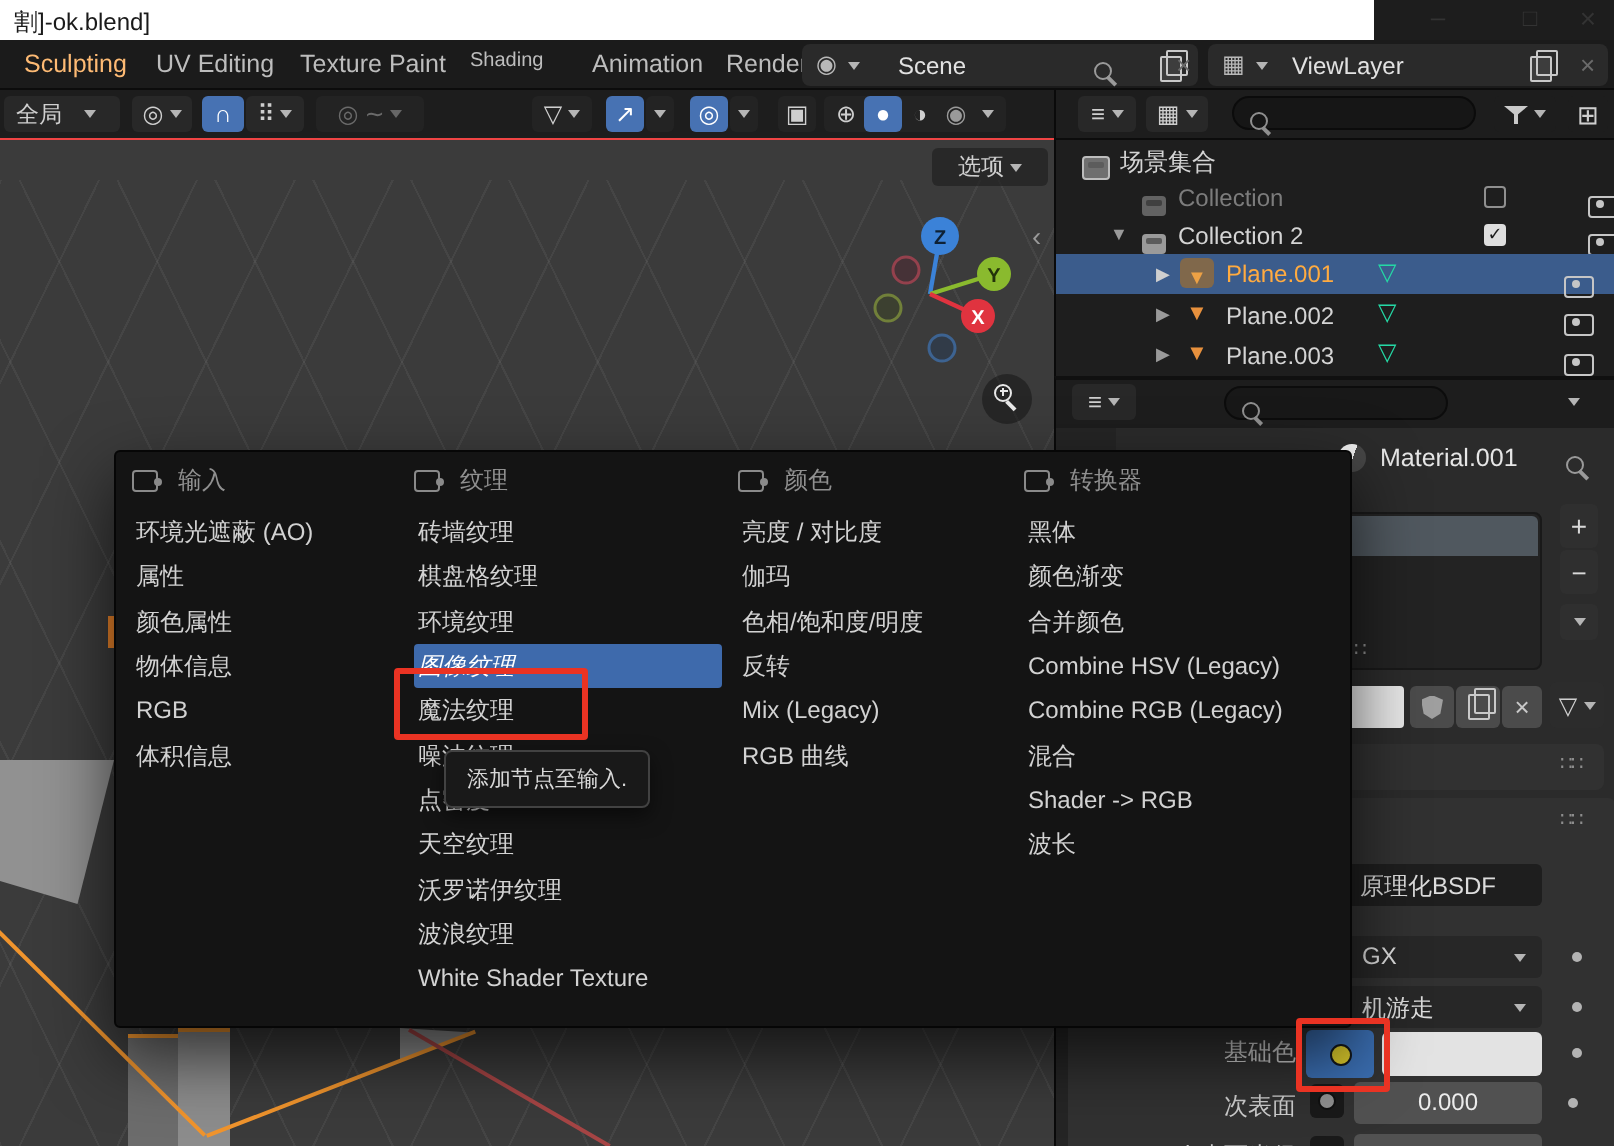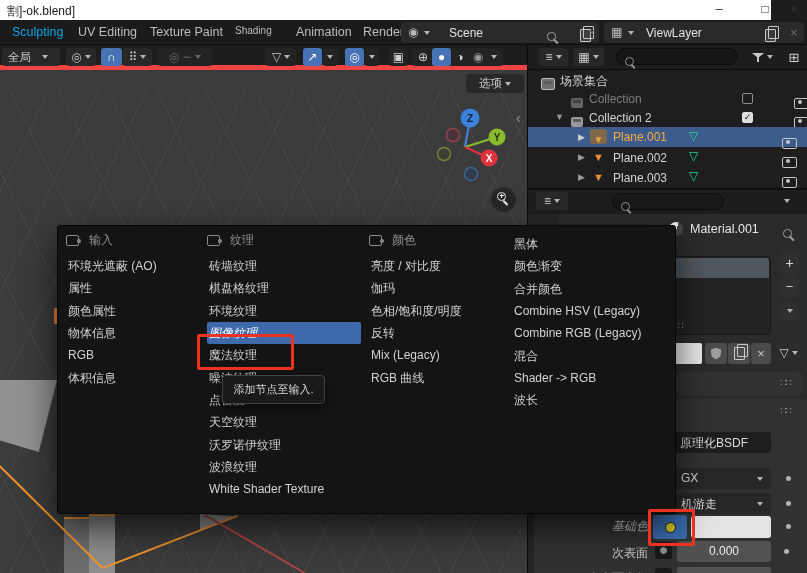--- a/index.html
+++ b/index.html
@@ -48,29 +48,29 @@
   .redbox{position:absolute;border:3.5px solid #ea3323;border-radius:2px;z-index:80;pointer-events:none;}
   #tooltip{position:absolute;left:222px;top:375px;width:101px;height:27px;background:#191919;border:1px solid #424242;border-radius:4px;z-index:70;display:flex;align-items:center;justify-content:center;color:#d8d8d8;font-size:11px;box-shadow:0 4px 10px rgba(0,0,0,.5);}
   .seclabel{font-size:12px;color:#cccccc;}
   .ddots{font-size:10px;color:#8d8d8d;letter-spacing:-1px;}
 </style>
 </head>
 <body>
 
 <div id="stage">
 
-  <div class="abs" style="left:0;top:0;width:771px;height:20px;background:#ffffff;">
+  <div class="abs" style="left:0;top:0;width:687px;height:20px;background:#ffffff;">
     <span class="abs" style="left:7px;top:3px;font-size:12px;color:#1a1a1a;">割]-ok.blend]</span>
     <span class="abs" style="left:702px;top:1px;width:34px;text-align:center;font-size:13px;color:#333;">–</span>
     <span class="abs" style="left:748px;top:2px;width:34px;text-align:center;font-size:12px;color:#333;">□</span>
     <span class="abs" style="left:782px;top:1px;width:24px;text-align:center;font-size:14px;color:#333;">×</span>
   </div>
 
   <div class="abs" style="left:0;top:20px;width:807px;height:25px;background:#1b1b1b;border-bottom:1px solid #0c0c0c;box-sizing:border-box;">
-    <span class="abs" style="left:12px;top:5px;font-size:12.5px;color:#0ea5e9;">Sculpting</span>
+    <span class="abs" style="left:12px;top:5px;font-size:12.5px;color:#fdba74;">Sculpting</span>
     <span class="abs" style="left:78px;top:5px;font-size:12.5px;color:#bdbdbd;">UV Editing</span>
     <span class="abs" style="left:150px;top:5px;font-size:12.5px;color:#bdbdbd;">Texture Paint</span>
     <span class="abs" style="left:235px;top:5px;font-size:10px;color:#bdbdbd;">Shading</span>
     <span class="abs" style="left:296px;top:5px;font-size:12.5px;color:#bdbdbd;">Animation</span>
     <span class="abs" style="left:363px;top:5px;font-size:12.5px;color:#bdbdbd;">Renderi</span>
 
     <div class="abs" style="left:401px;top:2px;width:198px;height:21px;background:#2a2a2a;border-radius:4px;">
       <span class="glyph abs" style="left:7px;top:4px;color:#b9b9b9;">◉</span>
       <span class="caret abs" style="left:23px;top:9px;"></span>
       <span class="abs" style="left:48px;top:4px;font-size:12px;color:#e2e2e2;">Scene</span>
@@ -81,21 +81,21 @@
 
     <div class="abs" style="left:604px;top:2px;width:200px;height:21px;background:#2a2a2a;border-radius:4px;">
       <span class="glyph abs" style="left:7px;top:4px;color:#b9b9b9;">▦</span>
       <span class="caret abs" style="left:24px;top:9px;"></span>
       <span class="abs" style="left:42px;top:4px;font-size:12px;color:#e2e2e2;">ViewLayer</span>
       <span class="cpi abs" style="left:161px;top:6px;"></span>
       <span class="abs dim" style="left:186px;top:3px;font-size:13px;">×</span>
     </div>
   </div>
 
-  <div class="abs" style="left:0;top:45px;width:527px;height:25px;background:#1d1d1d;border-bottom:5px solid #ef4444;box-sizing:border-box;">
+  <div class="abs" style="left:0;top:45px;width:527px;height:25px;background:#1d1d1d;border-bottom:1px solid #ef4444;box-sizing:border-box;">
     <div class="btn" style="left:2px;top:3px;width:58px;height:18px;justify-content:flex-start;padding-left:6px;box-sizing:border-box;">
       <span style="font-size:11.5px;">全局</span>
       <span class="caret" style="margin-left:8px;"></span>
     </div>
     <div class="btn" style="left:66px;top:3px;width:30px;height:18px;">
       <span class="glyph">◎</span>
         <span class="caret"></span>
     </div>
     <div class="btn btnblue" style="left:101px;top:3px;width:21px;height:18px;">
       <span class="glyph" style="color:#fff;font-weight:bold;">∩</span>
@@ -321,21 +321,21 @@
         <span class="caret abs" style="left:143px;top:9px;"></span>
       </div>
       <span class="kdot" style="left:252px;top:77px;"></span>
 
       <div class="abs" style="left:80px;top:94px;width:157px;height:21px;background:#272727;border-radius:3px;">
         <span class="abs" style="left:67px;top:3px;font-size:12px;color:#dcdcdc;">机游走</span>
         <span class="caret abs" style="left:143px;top:9px;"></span>
       </div>
       <span class="kdot" style="left:252px;top:102px;"></span>
 
-      <span class="abs seclabel" style="left:34px;top:119px;width:80px;text-align:right;font-style:italic;">基础色</span>
+      <span class="abs seclabel" style="left:34px;top:119px;width:80px;text-align:right;">基础色</span>
       <div class="abs" style="left:119px;top:116px;width:34px;height:24px;background:#3a6db0;border-radius:3px;display:flex;align-items:center;justify-content:center;">
         <span class="sockdot"></span>
       </div>
       <div class="abs" style="left:157px;top:117px;width:80px;height:22px;background:#e3e3e3;border-radius:3px;"></div>
       <span class="kdot" style="left:252px;top:125px;"></span>
 
       <span class="abs seclabel" style="left:34px;top:146px;width:80px;text-align:right;">次表面</span>
       <div class="abs" style="left:121px;top:143px;width:17px;height:17px;background:#191919;border-radius:3px;display:flex;align-items:center;justify-content:center;">
         <span class="graydot"></span>
       </div>
@@ -386,20 +386,24 @@
           <span>颜色</span>
         </div>
       <div class="mi">亮度 / 对比度</div>
       <div class="mi">伽玛</div>
       <div class="mi">色相/饱和度/明度</div>
       <div class="mi">反转</div>
       <div class="mi">Mix (Legacy)</div>
       <div class="mi">RGB 曲线</div>
     </div>
     <div class="mcol" style="left:454px;width:160px;">
+      <div class="mhead">
+          <span class="nodeicon"></span>
+          <span>转换器</span>
+        </div>
       <div class="mi">黑体</div>
       <div class="mi">颜色渐变</div>
       <div class="mi">合并颜色</div>
       <div class="mi">Combine HSV (Legacy)</div>
       <div class="mi">Combine RGB (Legacy)</div>
       <div class="mi">混合</div>
       <div class="mi">Shader -&gt; RGB</div>
       <div class="mi">波长</div>
     </div>
   </div>

